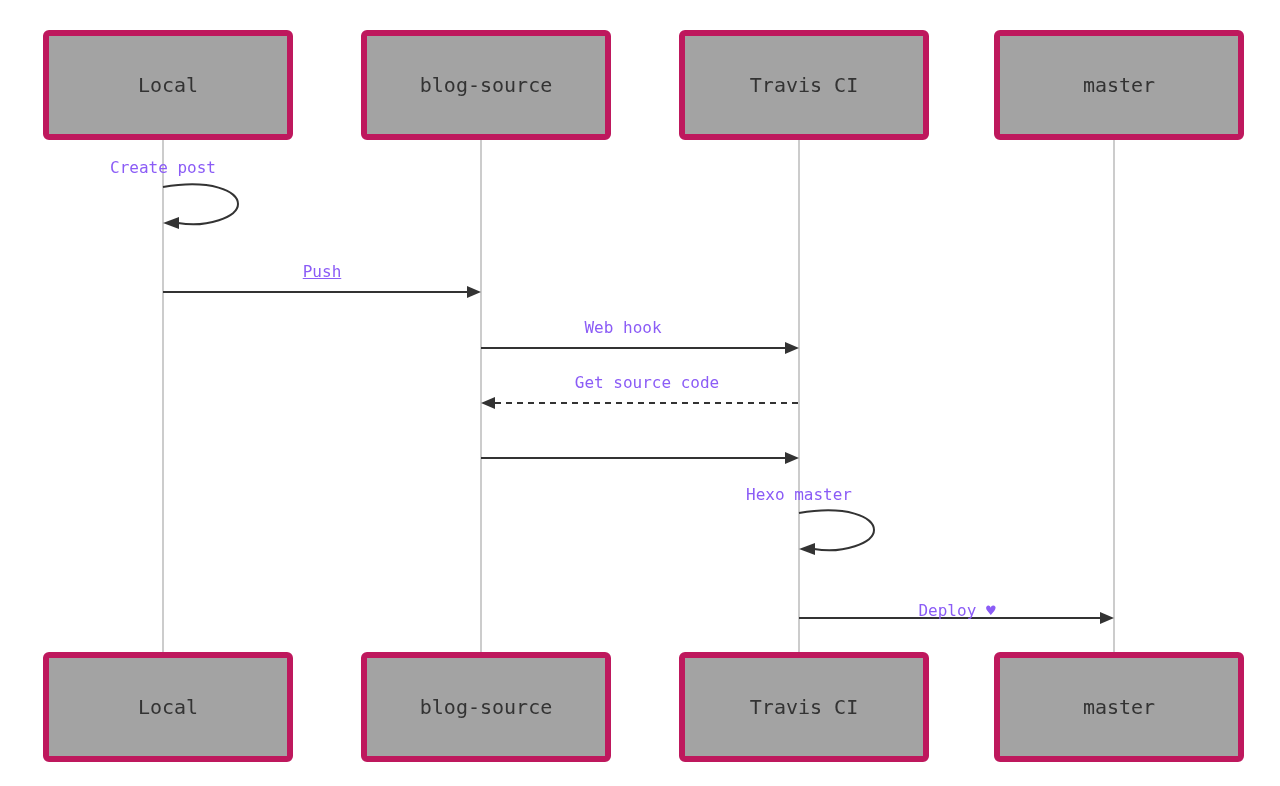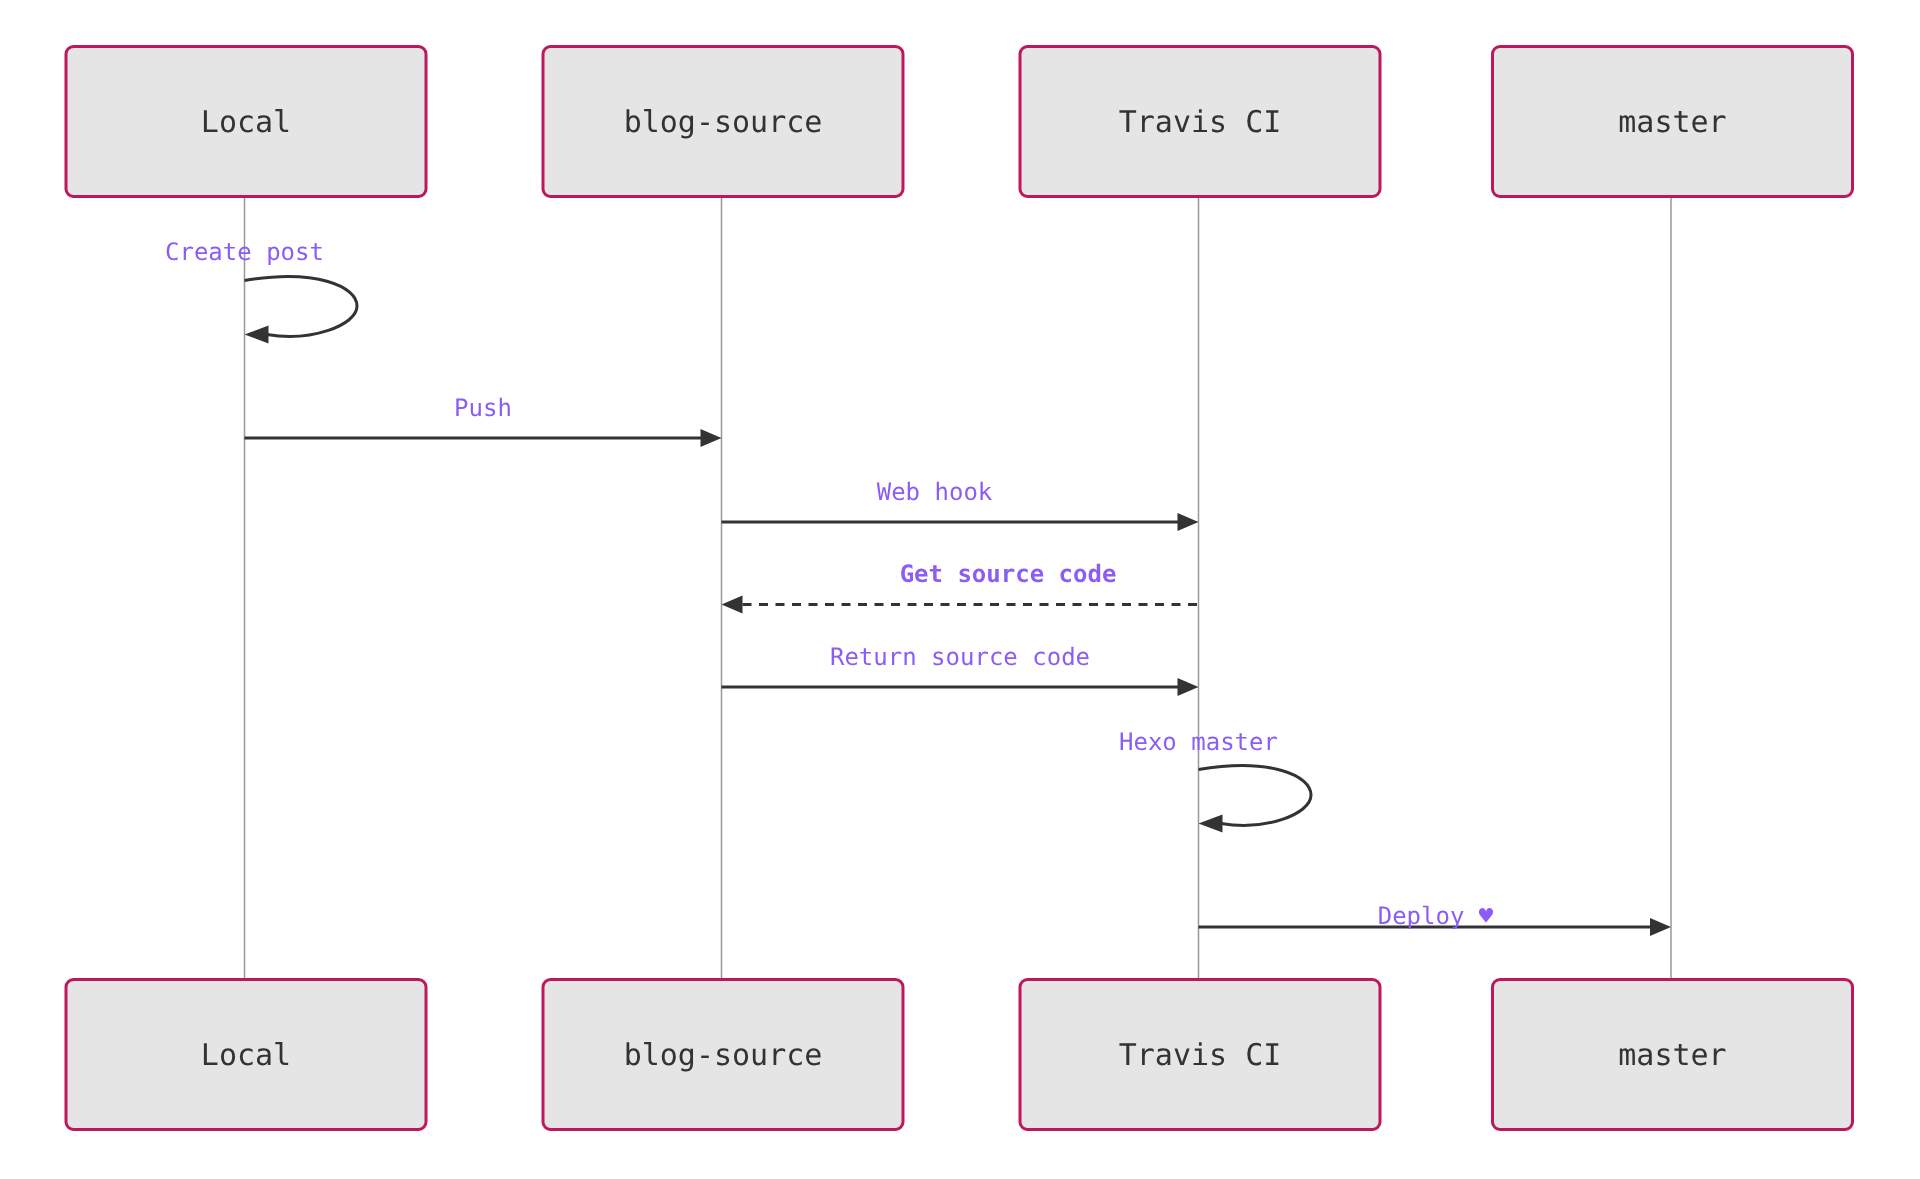--- a/index.html
+++ b/index.html
@@ -13,22 +13,22 @@
   }
   .links-layer {
     position: absolute;
     left: 0; top: 0;
     width: 1280px; height: 786px;
   }
   .actor {
     position: absolute;
     width: 238px;
     height: 98px;
-    background: #e5e5e5;
-    border: 2px solid #be185d;
+    background: #a3a3a3;
+    border: 6px solid #be185d;
     border-radius: 6px;
     display: flex;
     align-items: center;
     justify-content: center;
     color: #333333;
     font-size: 20px;
     box-sizing: content-box;
   }
   .msg-label {
     position: absolute;
@@ -93,20 +93,19 @@
       <span>blog-source</span>
     </div>
   <div class="actor" style="left:679px; top:652px;">
       <span>Travis CI</span>
     </div>
   <div class="actor" style="left:994px; top:652px;">
       <span>master</span>
     </div>
 
   <div class="msg-label" style="left:163px; top:159px;">Create post</div>
-  <div class="msg-label" style="left:322px; top:263px;">Push</div>
+  <div class="msg-label" style="left:322px; top:263px;text-decoration:underline;">Push</div>
   <div class="msg-label" style="left:603px; top:319px;margin-left:20px;">Web hook</div>
-  <div class="msg-label" style="left:672px; top:374px;font-weight:bold;">Get source code</div>
-  <div class="msg-label" style="left:640px; top:429px;">Return source code</div>
+  <div class="msg-label" style="left:647px; top:374px;">Get source code</div>
   <div class="msg-label" style="left:799px; top:486px;">Hexo master</div>
   <div class="msg-label" style="left:957px; top:602px;">Deploy ♥</div>
 
 </div>
 
 </body></html>

